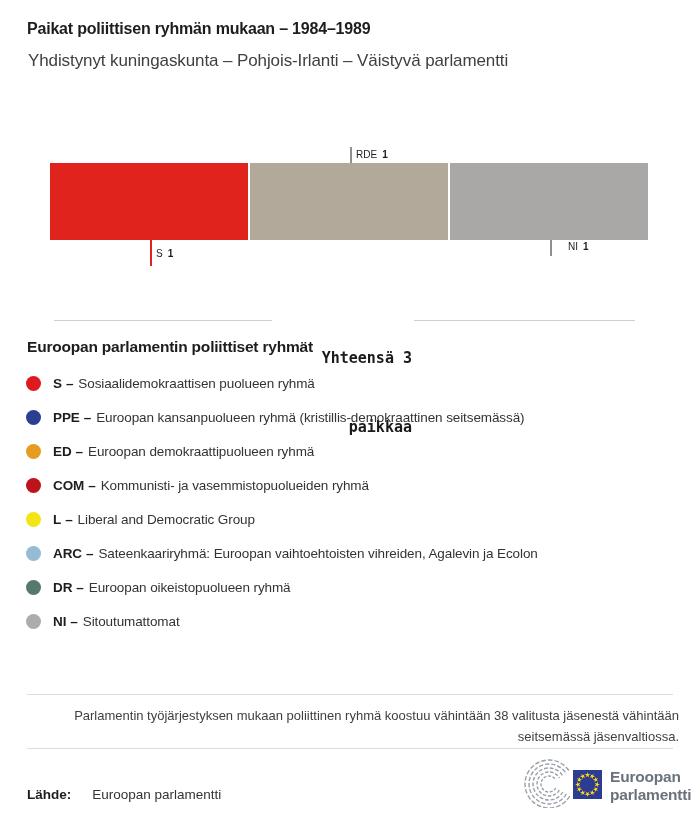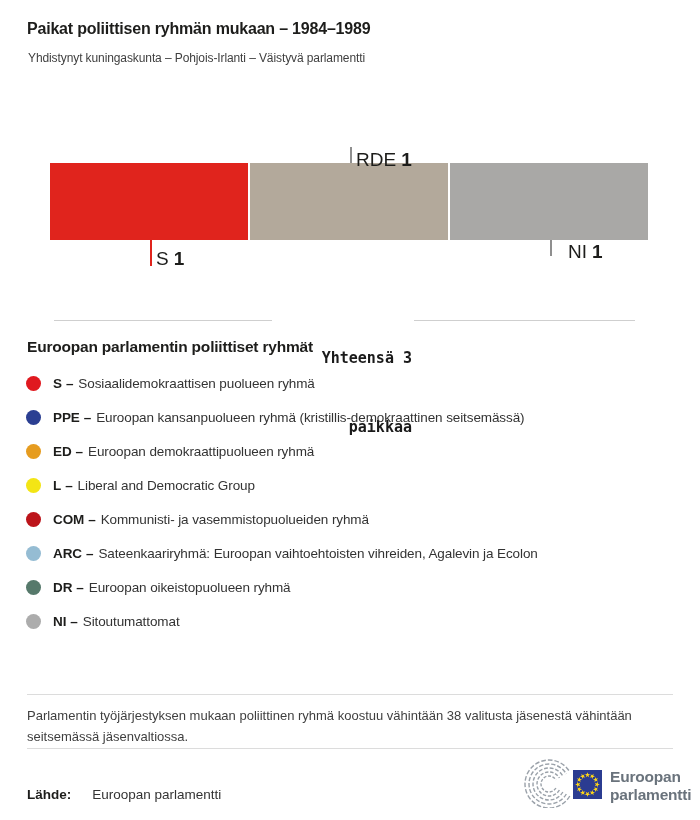--- a/index.html
+++ b/index.html
@@ -1,32 +1,32 @@
 <!DOCTYPE html>
 <html><head>
 <meta charset="utf-8">
 <style>
   * { margin:0; padding:0; box-sizing:border-box; }
   html,body { width:700px; height:820px; background:#ffffff;
               font-family:"Liberation Sans", sans-serif; position:relative; overflow:hidden; }
-  .abs { position:absolute; }
+  .abs { position:absolute;text-align:right; }
 
   .title { left:27px; top:20px; font-size:16px; font-weight:bold; color:#1d1d1b; letter-spacing:-0.2px; }
-  .subtitle { left:28px; top:51px; font-size:12px; color:#3f3f3f; letter-spacing:-0.1px; }
+  .subtitle { left:28px; top:51px; font-size:17px; color:#3f3f3f; letter-spacing:-0.1px; }
 
   
   .bar { left:50px; top:163px; width:598px; height:77px; display:flex; gap:2px; }
   .bar .seg { flex:1 1 0; }
 
   .tick { width:2px; }
   .tick-rde { left:350px; top:147px; height:16px; }
   .tick-s   { left:150px; top:240px; height:26px; }
   .tick-ni  { left:550px; top:240px; height:16px; }
 
-  .tick-label { font-size:19px; color:#1d1d1b; white-space:nowrap; }
+  .tick-label { font-size:10px; color:#1d1d1b; white-space:nowrap; }
   .tick-label b { margin-left:5px; }
   .lbl-rde { left:356px; top:149px; }
   .lbl-s   { left:156px; top:248px; }
   .lbl-ni  { left:568px; top:241px; }
 
   
   .sum-line { height:1px; background:#cfcfcf; top:320px; }
   .sum-line-left  { left:54px;  width:218px; }
   .sum-line-right { left:414px; width:221px; }
   .summary { left:272px; top:301px; width:140px; text-align:right;
@@ -97,26 +97,26 @@
   </div>
   <div class="legend-row">
     <span class="dot" style="background-color: rgb(43, 63, 146);"></span>
     <span class="legend-text"><span class="code">PPE</span><span class="sep">–</span><span class="desc">Euroopan kansanpuolueen ryhmä (kristillis-demokraattinen seitsemässä)</span></span>
   </div>
   <div class="legend-row">
     <span class="dot" style="background-color: rgb(230, 156, 31);"></span>
     <span class="legend-text"><span class="code">ED</span><span class="sep">–</span><span class="desc">Euroopan demokraattipuolueen ryhmä</span></span>
   </div>
   <div class="legend-row">
+    <span class="dot" style="background-color: rgb(188, 20, 26);"></span>
+    <span class="legend-text"><span class="code">COM</span><span class="sep">–</span><span class="desc">Kommunisti- ja vasemmistopuolueiden ryhmä</span></span>
+  </div>
+  <div class="legend-row">
     <span class="dot" style="background-color: rgb(243, 229, 21);"></span>
     <span class="legend-text"><span class="code">L</span><span class="sep">–</span><span class="desc">Liberal and Democratic Group</span></span>
-  </div>
-  <div class="legend-row">
-    <span class="dot" style="background-color: rgb(188, 20, 26);"></span>
-    <span class="legend-text"><span class="code">COM</span><span class="sep">–</span><span class="desc">Kommunisti- ja vasemmistopuolueiden ryhmä</span></span>
   </div>
   <div class="legend-row">
     <span class="dot" style="background-color: rgb(149, 188, 211);"></span>
     <span class="legend-text"><span class="code">ARC</span><span class="sep">–</span><span class="desc">Sateenkaariryhmä: Euroopan vaihtoehtoisten vihreiden, Agalevin ja Ecolon</span></span>
   </div>
   <div class="legend-row">
     <span class="dot" style="background-color: rgb(86, 121, 107);"></span>
     <span class="legend-text"><span class="code">DR</span><span class="sep">–</span><span class="desc">Euroopan oikeistopuolueen ryhmä</span></span>
   </div>
   <div class="legend-row">

